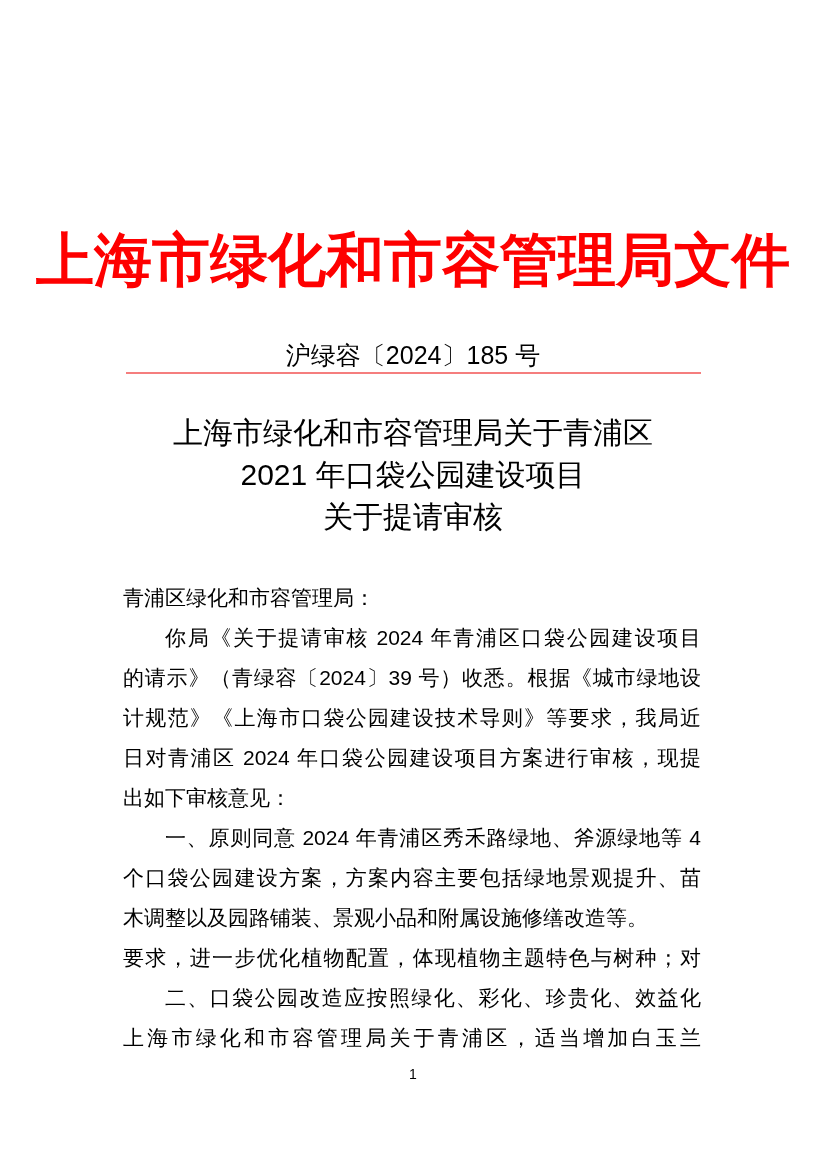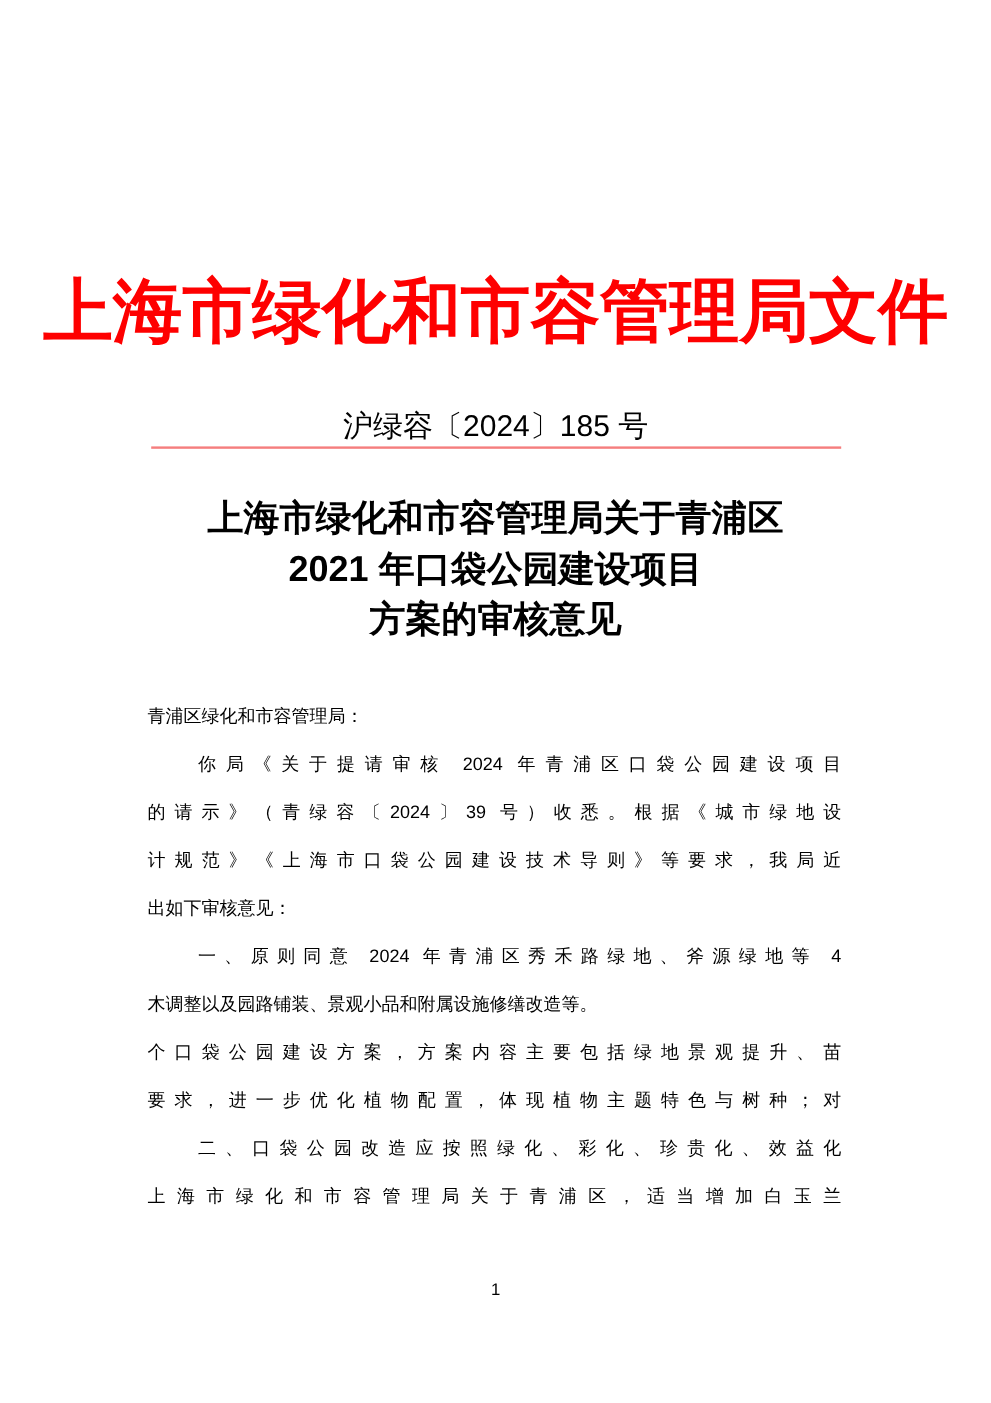--- a/index.html
+++ b/index.html
@@ -46,33 +46,33 @@
     width: 575px;
     height: 2px;
     background: #f57e7e;
   }
   .doc-title {
     position: absolute;
     top: 412px;
     left: 0;
     right: 0;
     text-align: center;
-    font-weight: bold;
+    font-weight: normal;
     font-size: 30px;
     line-height: 42px;
     color: #000000;
   }
   .document-body {
     position: absolute;
     top: 578px;
     left: 123px;
     width: 578px;
   }
   .body-line {
-    font-size: 15px;
+    font-size: 21px;
     line-height: 40px;
     height: 40px;
     text-align: left;
     white-space: nowrap;
     color: #000000;
   }
   .body-line.stretch {
     white-space: normal;
     text-align: justify;
     text-align-last: justify;
@@ -99,32 +99,33 @@
 
   <h1 class="masthead" style="color: rgb(254, 0, 0);">上海市绿化和市容管理局文件</h1>
 
   <div class="doc-number">沪绿容〔2024〕185 号</div>
 
   <div class="divider" style="background: rgb(245, 126, 126);"></div>
 
   <div class="doc-title">
     <div>上海市绿化和市容管理局关于青浦区</div>
     <div>2021 年口袋公园建设项目</div>
-    <div>方案的审核意见</div>
+    <div>关于提请审核</div>
   </div>
 
   <div class="document-body">
       <div class="body-line">青浦区绿化和市容管理局：</div>
       <div class="body-line stretch indent">你局《关于提请审核 2024 年青浦区口袋公园建设项目</div>
       <div class="body-line stretch">的请示》（青绿容〔2024〕39 号）收悉。根据《城市绿地设</div>
       <div class="body-line stretch">计规范》《上海市口袋公园建设技术导则》等要求，我局近</div>
+      <div class="body-line stretch">日对青浦区 2024 年口袋公园建设项目方案进行审核，现提</div>
       <div class="body-line">出如下审核意见：</div>
       <div class="body-line stretch indent">一、原则同意 2024 年青浦区秀禾路绿地、斧源绿地等 4</div>
+      <div class="body-line stretch">个口袋公园建设方案，方案内容主要包括绿地景观提升、苗</div>
       <div class="body-line">木调整以及园路铺装、景观小品和附属设施修缮改造等。</div>
-      <div class="body-line stretch">个口袋公园建设方案，方案内容主要包括绿地景观提升、苗</div>
       <div class="body-line stretch">要求，进一步优化植物配置，体现植物主题特色与树种；对</div>
       <div class="body-line stretch indent">二、口袋公园改造应按照绿化、彩化、珍贵化、效益化</div>
       <div class="body-line stretch">上海市绿化和市容管理局关于青浦区，适当增加白玉兰</div>
     </div>
 
   <div class="page-number">1</div>
 
 </div>
 
 </body></html>

